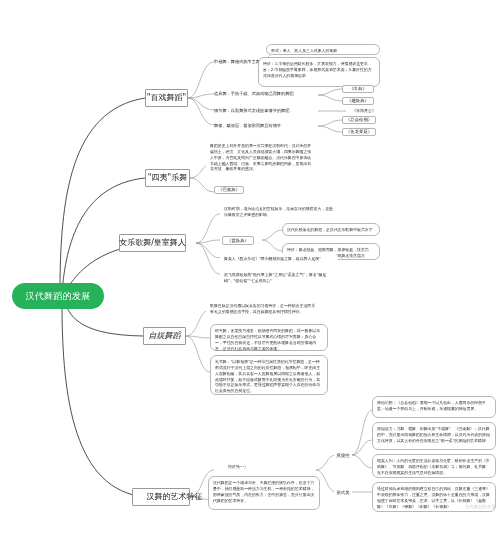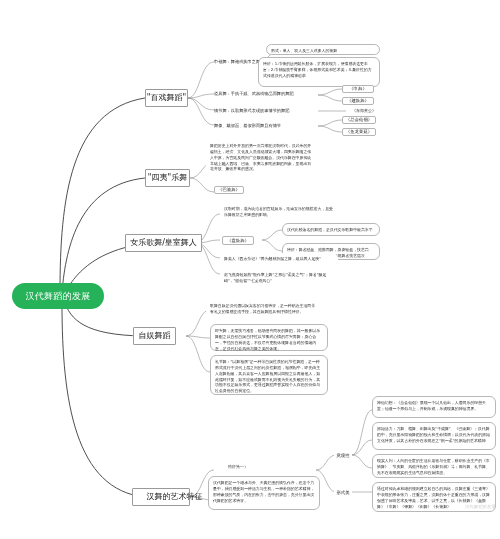--- a/index.html
+++ b/index.html
@@ -146,22 +146,22 @@
       <path d="M352,455 C362,455 362,440 372,440"></path>
       <path d="M352,455 C362,455 362,468 372,468"></path>
       <path d="M352,492 C362,492 362,492 372,492"></path>
     </g>
   </svg>
 
   <div class="root-node">汉代舞蹈的发展</div>
 
   <div class="node branch" style="left:145px; top:89px; width:43px; height:18px;">"百戏舞蹈"</div>
   <div class="node branch" style="left:145px; top:169px; width:45px; height:18px;">"四夷"乐舞</div>
-  <div class="node branch" style="left:125px; top:234px; width:77px; height:18px;">女乐歌舞/皇室舞人</div>
-  <div class="node branch" style="left:133px; top:327px; width:43px; height:18px;">自娱舞蹈</div>
+  <div class="node branch" style="left:119px; top:234px; width:67px; height:18px;">女乐歌舞/皇室舞人</div>
+  <div class="node branch" style="left:143px; top:327px; width:43px; height:18px;font-style:italic;">自娱舞蹈</div>
   <div class="node branch" style="left:132px; top:488px; width:58px; height:18px;padding-left:33px;">汉舞的艺术特征</div>
 
   <div class="node sub" style="left:214px; top:55px; width:48px; height:14px;">巾袖舞：舞袖或执巾之舞</div>
   <div class="node leafbox" style="left:266px; top:44px; width:114px; height:11px;">形式：单人、双人及三人或多人的袖舞</div>
   <div class="node leafbox" style="left:258px; top:57px; width:122px; height:30px;">特征：1.巾袖的运用延长肢体，扩展表现力，使情感表达更丰富；2.巾袖腰肢手臂多样，体现形式美和艺术美；3.象征性的方式传递汉代人的精神追求</div>
 
   <div class="node sub" style="left:214px; top:88px; width:104px; height:12px;">道具舞：手执干戚、武器或物品而舞的舞蹈</div>
   <div class="node chipbox" style="left:342px; top:85px; width:32px; height:8px;">《巾舞》</div>
   <div class="node chipbox" style="left:342px; top:97px; width:32px; height:8px;">《建鼓舞》</div>
 

